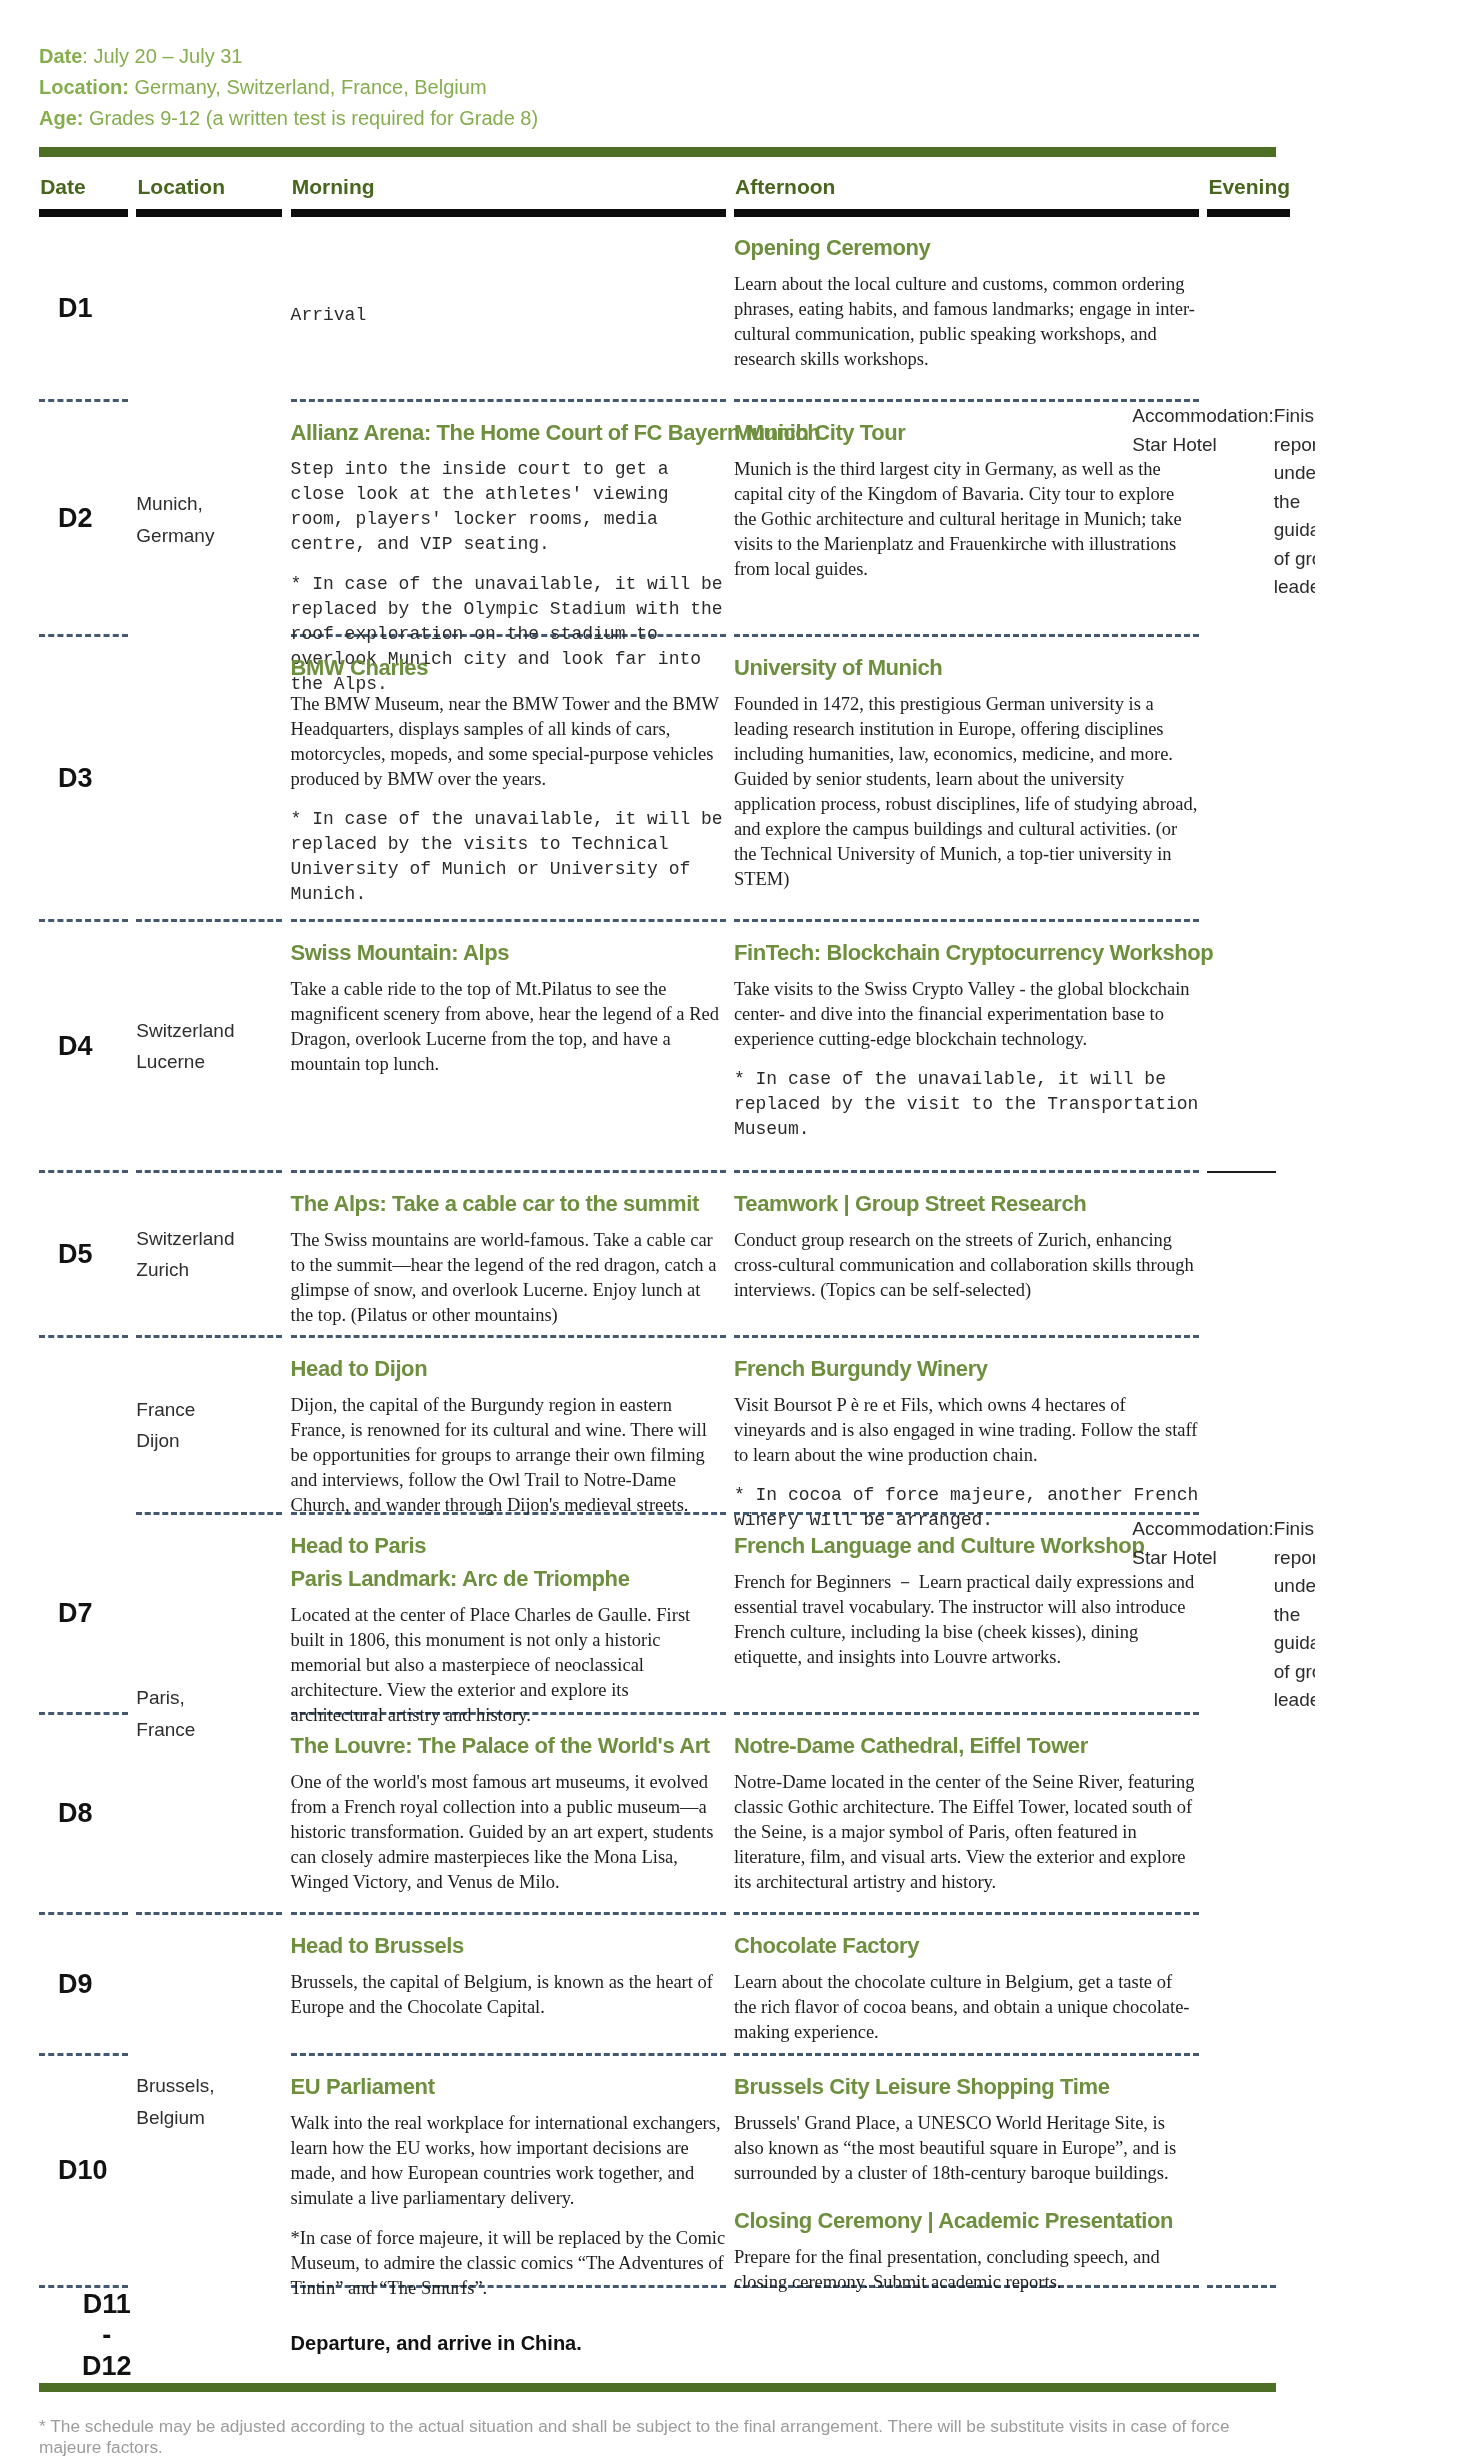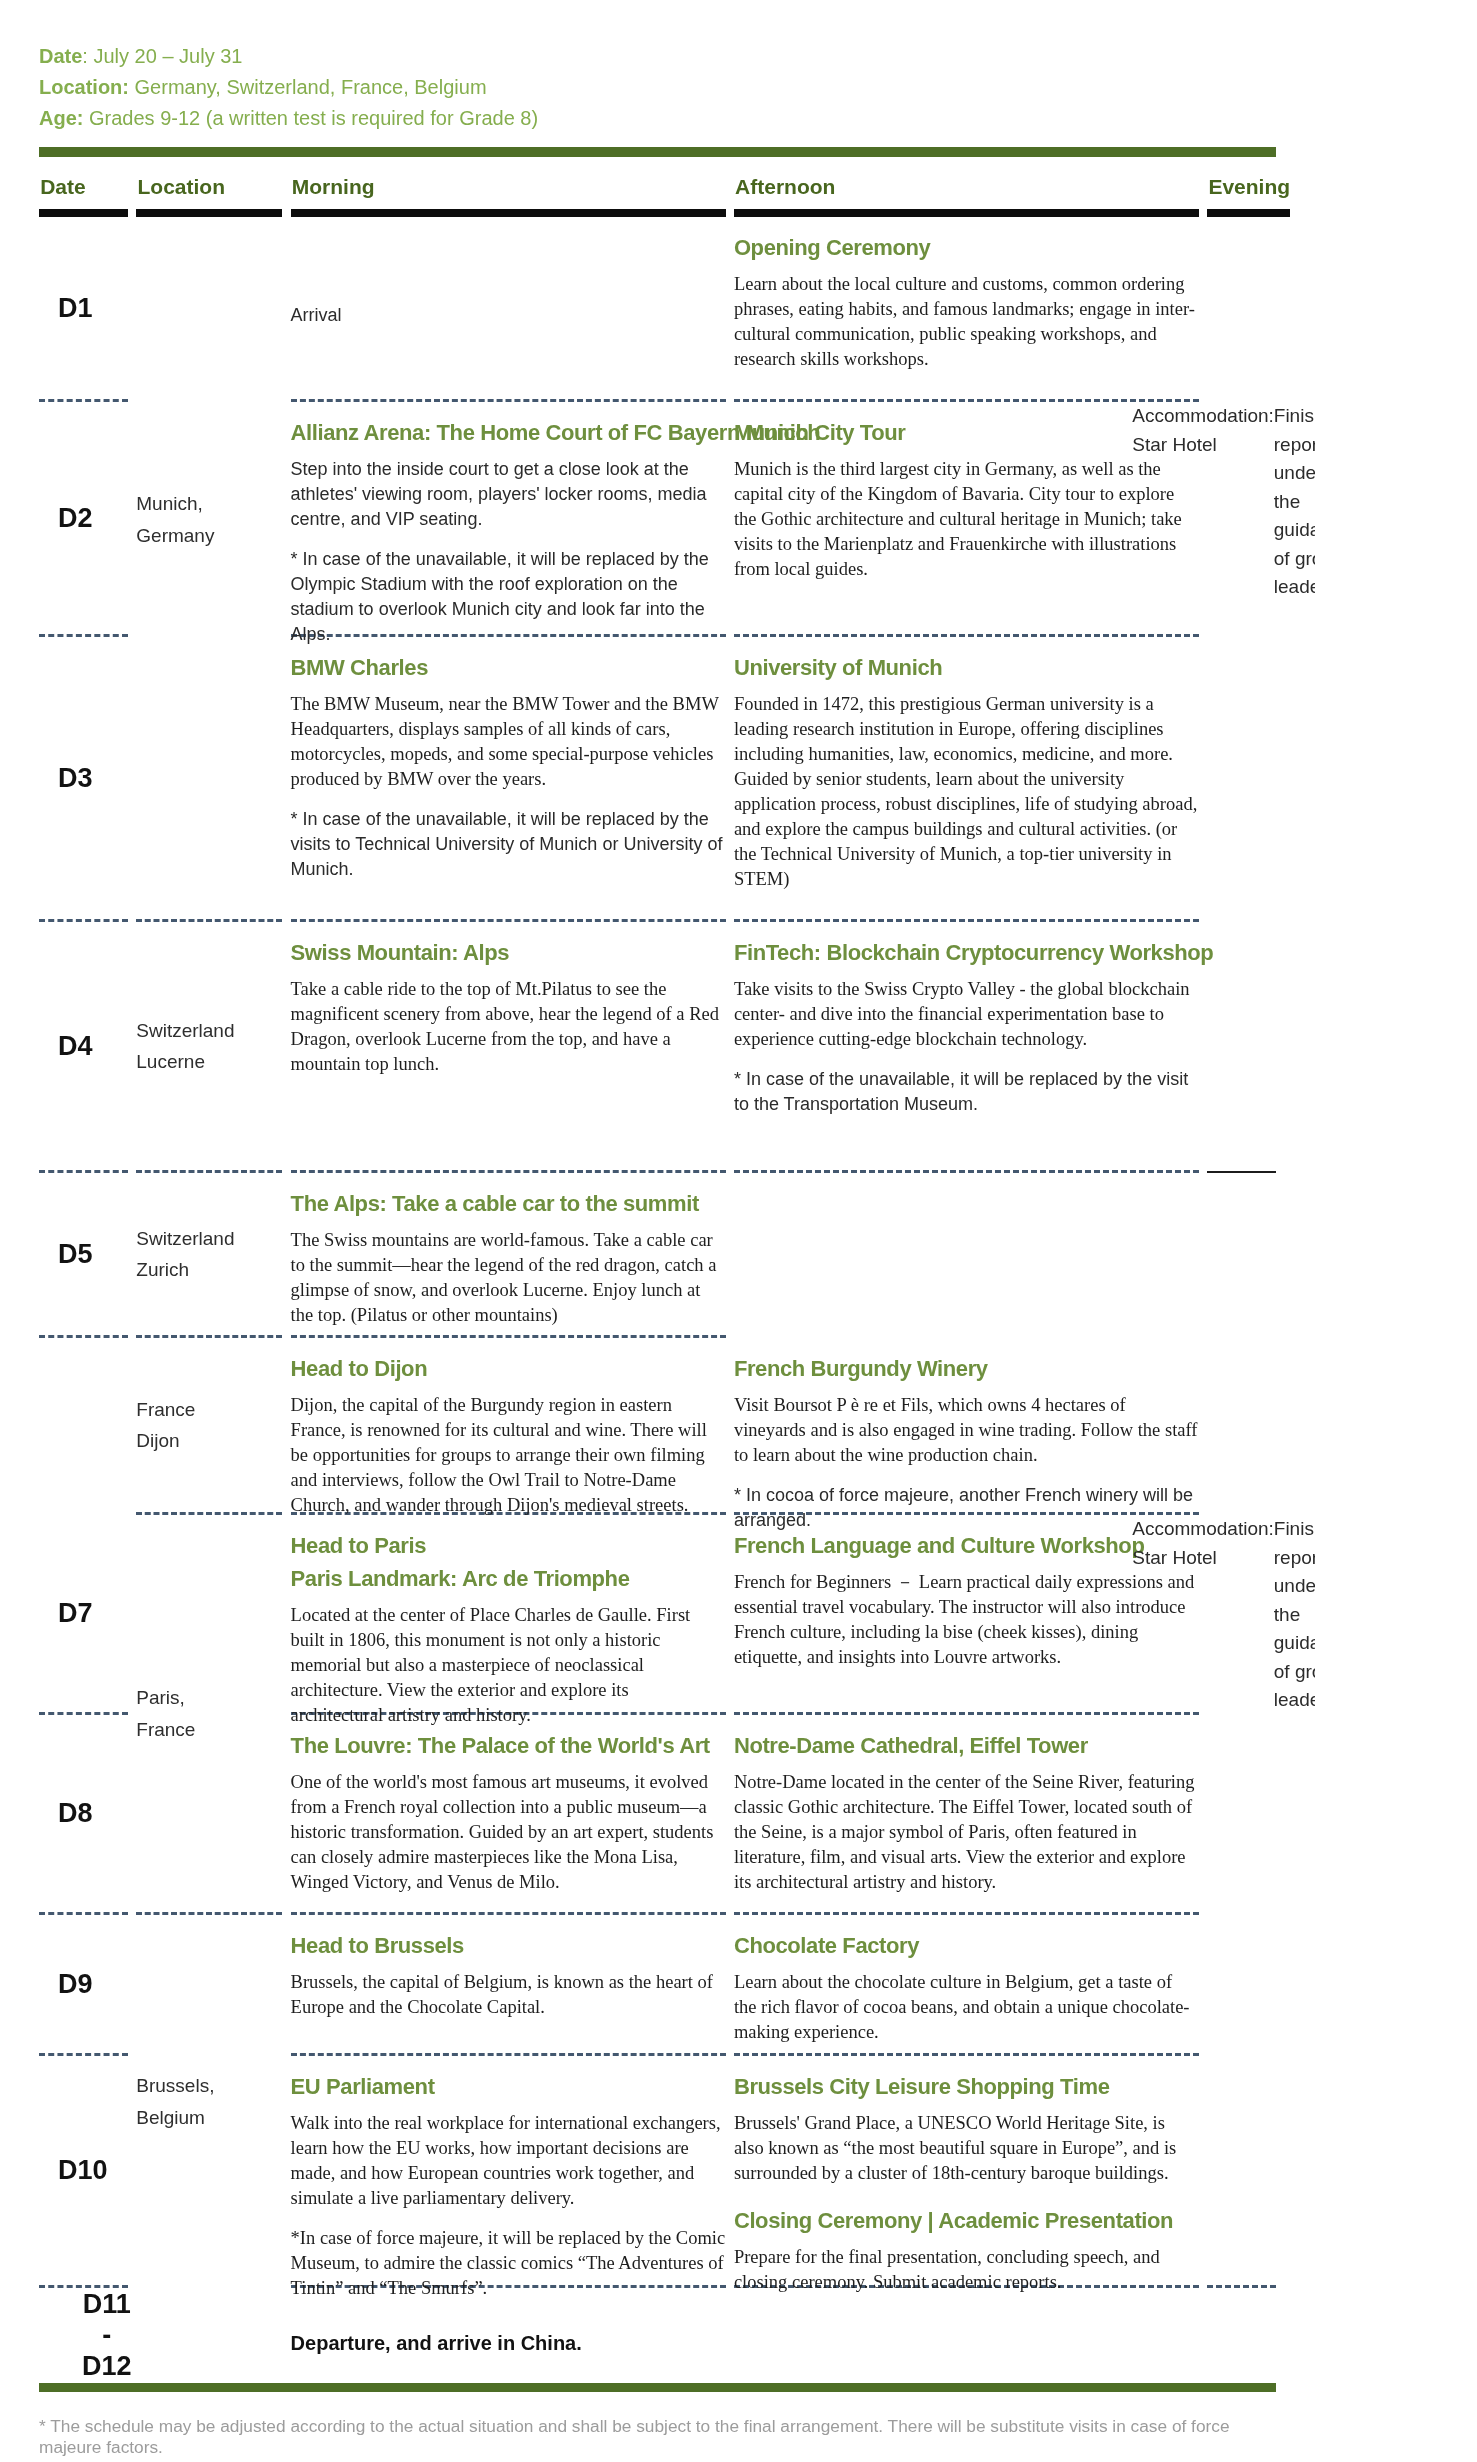--- a/index.html
+++ b/index.html
@@ -33,21 +33,21 @@
 
   .loc-cell{display:flex;align-items:center;font-size:19px;color:#2e2e2e;
             line-height:1.65;white-space:pre-line;}
 
   .mcell,.acell{padding-top:15.5px;}
   .h3{margin:0 0 9.5px 0;font-size:22px;font-weight:700;color:#6e8f3e;
       letter-spacing:-0.4px;white-space:nowrap;line-height:1.35;}
   .h3.second{margin-top:20px;}
   .b{margin:0 0 15.5px 0;line-height:25px;}
   .serif{font-family:"Liberation Serif",serif;font-size:18.5px;color:#1e1e1e;}
-  .sans{font-family:Liberation Sans, sans-serif;font-size:18px;color:#2b2b2b;}
+  .sans{font-family:Liberation Mono, monospace;font-size:18px;color:#2b2b2b;}
   .note{margin-top:3.6px;}
   .flexcenter{display:flex;align-items:center;}
   .flexcenter .b{margin:0;}
   .dep{margin:0;font-size:20px;font-weight:700;color:#121212;}
 
   .evening-cell{display:flex;flex-direction:row;justify-content:center;
                 font-size:19px;color:#2b2b2b;line-height:1.5;}
   .acc{white-space:pre-line;margin:0 0 27px 0;}
   .rep{margin:0;}
   .footer{margin-top:24px;font-size:17.3px;color:#9c9c9c;}
@@ -129,20 +129,24 @@
       </div>
       <div class="cell solid" style="grid-area:4/5"></div>
 
       <div class="cell date-cell dash" style="grid-area:5/1">D5</div>
       <div class="cell loc-cell dash" style="grid-area:5/2">Switzerland
 Zurich</div>
       <div class="cell mcell dash" style="grid-area:5/3">
         <h3 class="h3">The Alps: Take a cable car to the summit</h3>
         <p class="b serif">The Swiss mountains are world-famous. Take a cable car to the summit—hear the legend of the red dragon, catch a glimpse of snow, and overlook Lucerne. Enjoy lunch at the top. (Pilatus or other mountains)</p>
       </div>
+      <div class="cell acell dash" style="grid-area:5/4">
+        <h3 class="h3">Teamwork | Group Street Research</h3>
+        <p class="b serif">Conduct group research on the streets of Zurich, enhancing cross-cultural communication and collaboration skills through interviews. (Topics can be self-selected)</p>
+      </div>
 
       <div class="cell loc-cell dash" style="grid-area:6/2">France
 Dijon</div>
       <div class="cell mcell dash" style="grid-area:6/3">
         <h3 class="h3">Head to Dijon</h3>
         <p class="b serif">Dijon, the capital of the Burgundy region in eastern France, is renowned for its cultural and wine. There will be opportunities for groups to arrange their own filming and interviews, follow the Owl Trail to Notre-Dame Church, and wander through Dijon's medieval streets.</p>
       </div>
       <div class="cell acell dash" style="grid-area:6/4">
         <h3 class="h3">French Burgundy Winery</h3>
         <p class="b serif">Visit Boursot P è re et Fils, which owns 4 hectares of vineyards and is also engaged in wine trading. Follow the staff to learn about the wine production chain.</p>

